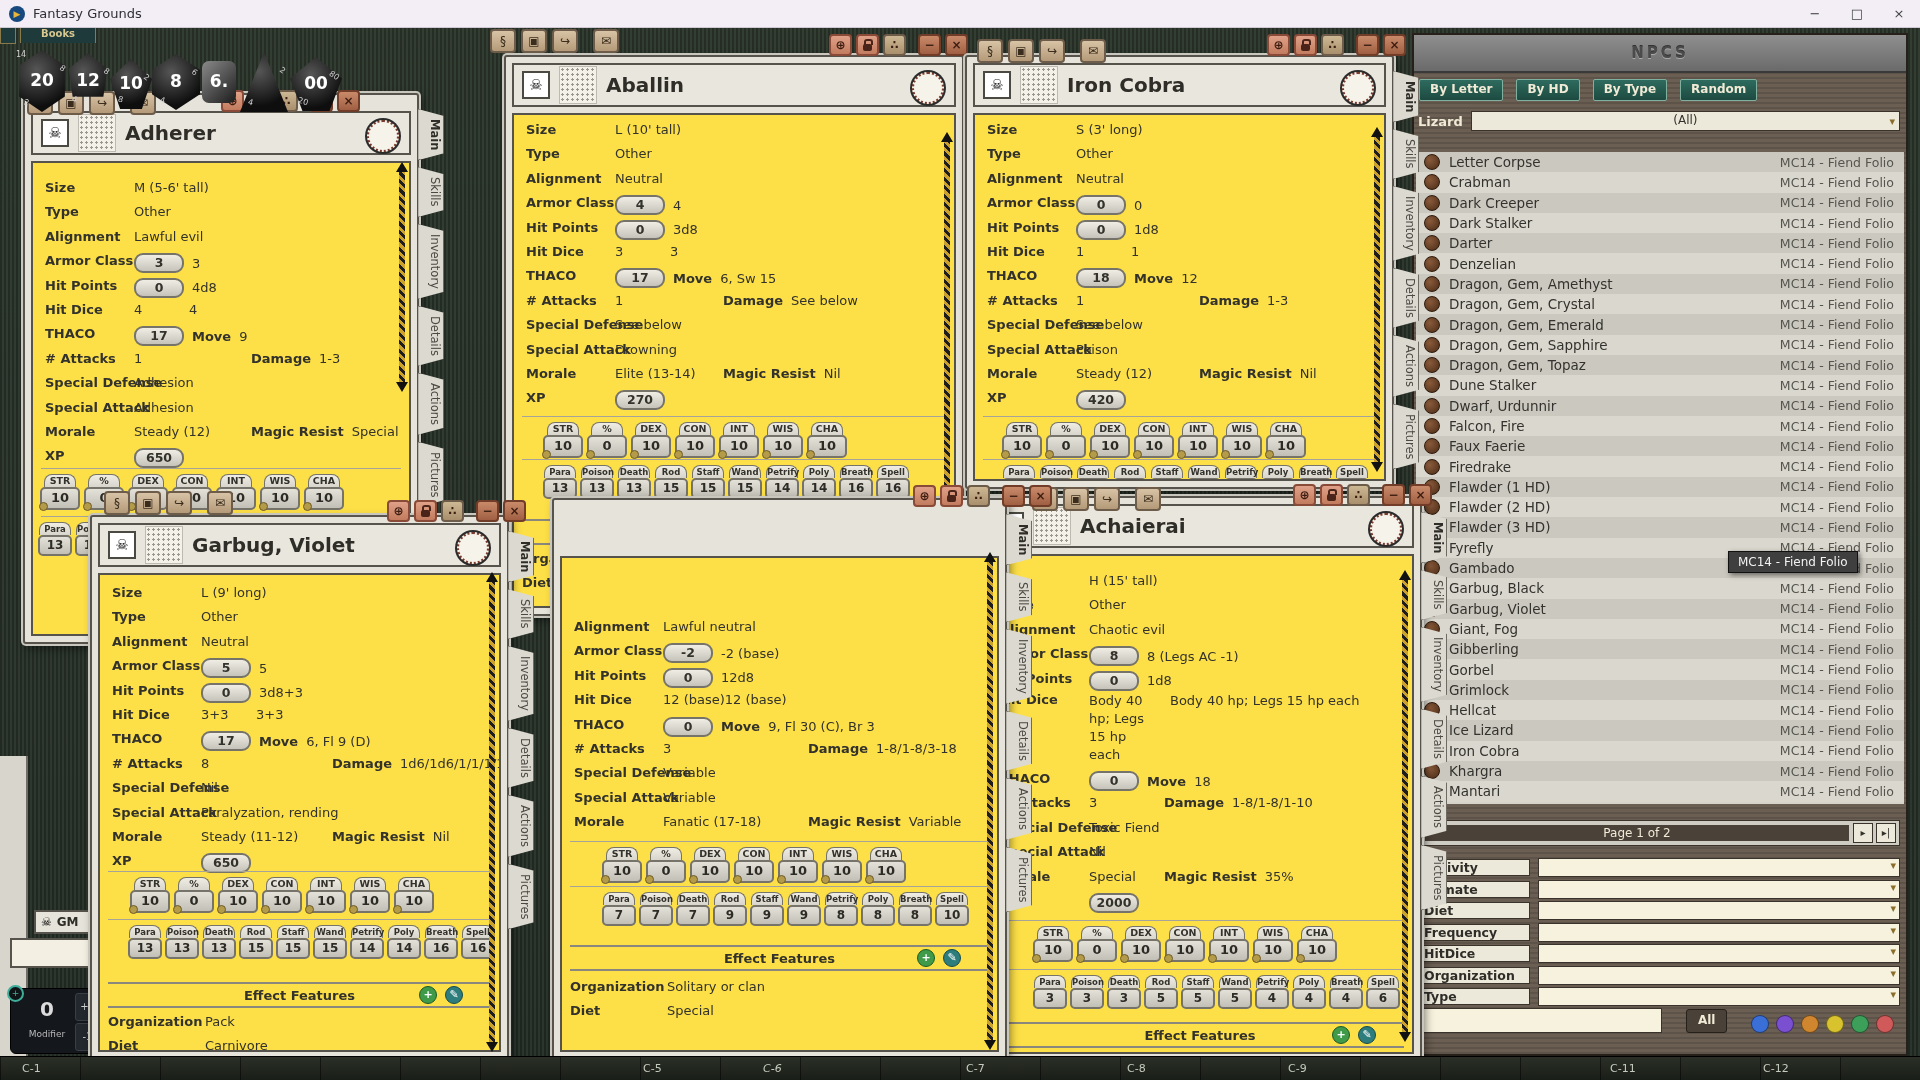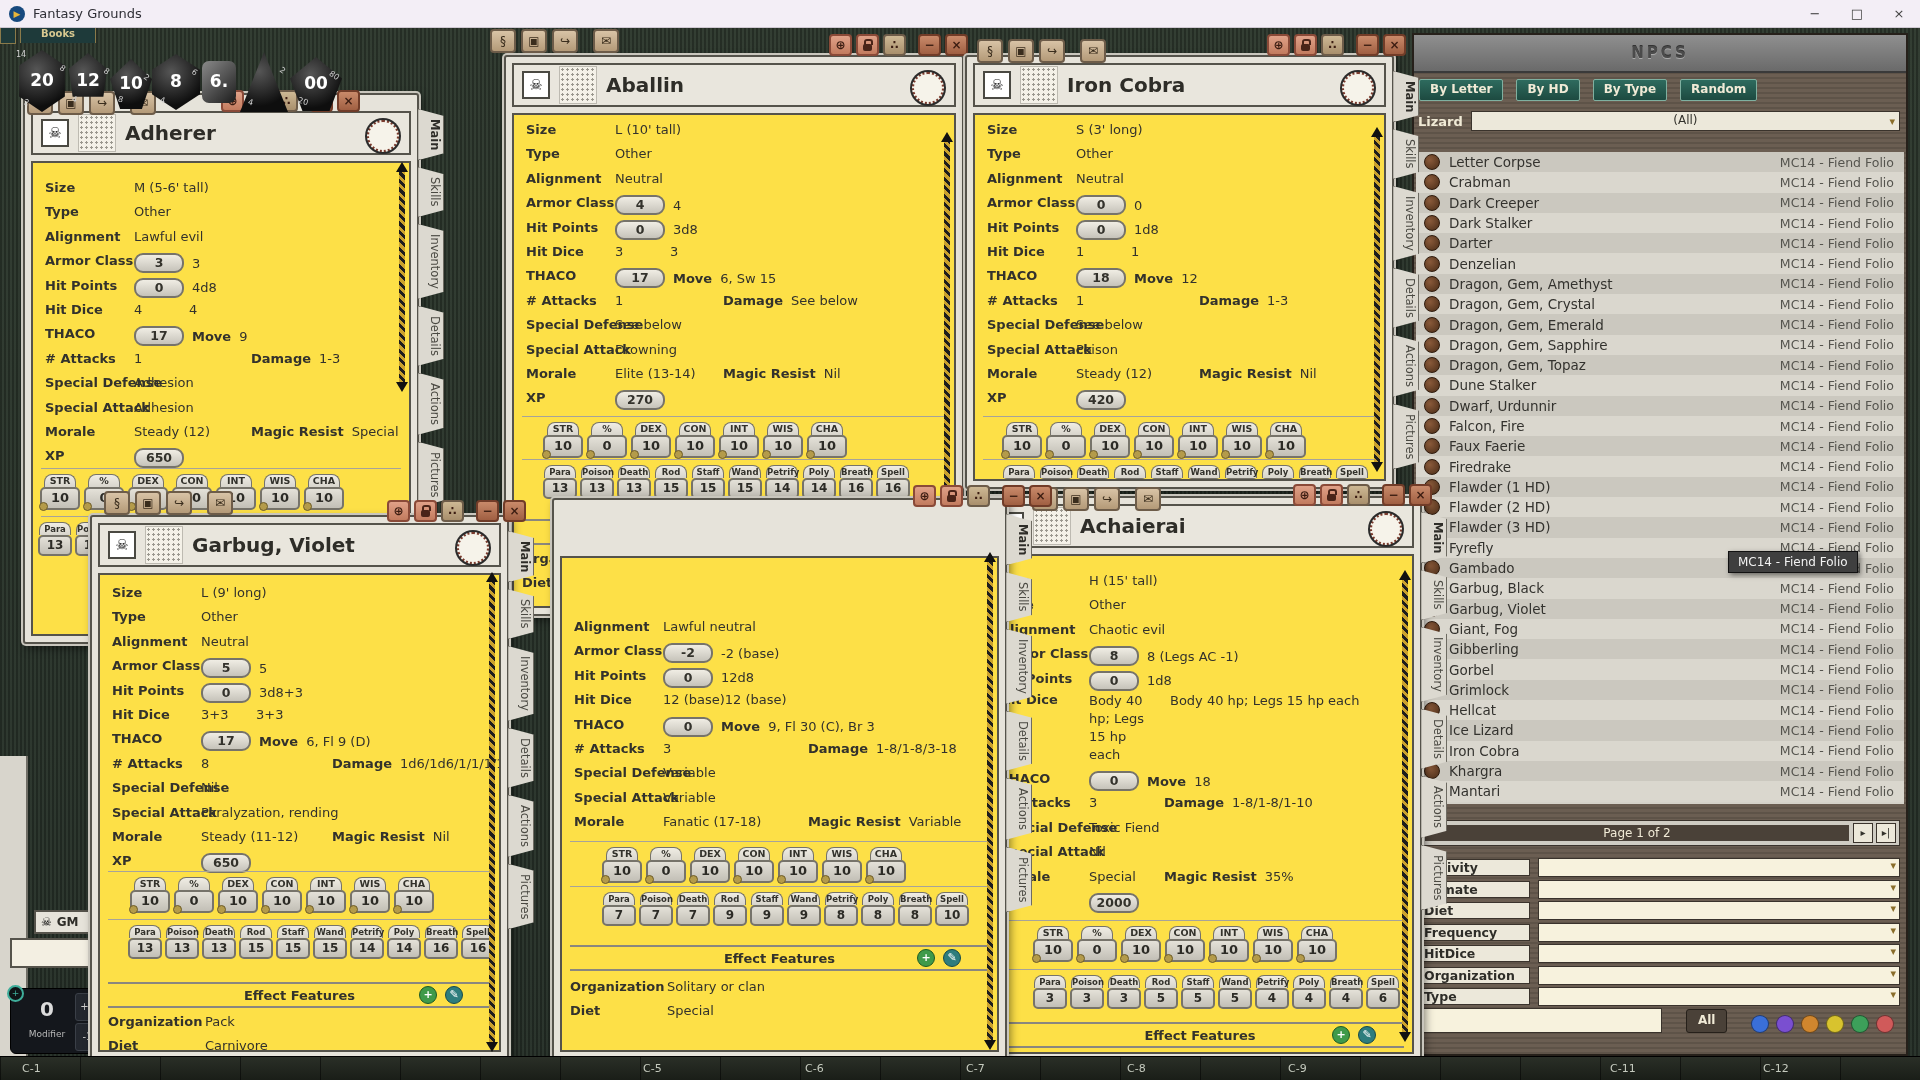--- a/index.html
+++ b/index.html
@@ -1701,21 +1701,21 @@
       <span class="shape"></span>
       <span class="val">00</span>
       <span class="f">80</span>
       <span class="f">20</span>
     </div>
   </div>
 
 <div class="bottombar">
     <span class="bbl" style="left: 22px;">C-1</span>
     <span class="bbl" style="left: 643px;">C-5</span>
-    <span class="bbl" style="left: 805px;">C-6</span>
+    <span class="bbl" style="left: 763px; font-style: italic;">C-6</span>
     <span class="bbl" style="left: 966px;">C-7</span>
     <span class="bbl" style="left: 1127px;">C-8</span>
     <span class="bbl" style="left: 1288px;">C-9</span>
     <span class="bbl" style="left: 1610px;">C-11</span>
     <span class="bbl" style="left: 1763px;">C-12</span>
   </div>
 
 <div class="titlebar">
   <span class="fg-logo">▶</span>
   <span class="tb-title">Fantasy Grounds</span>

